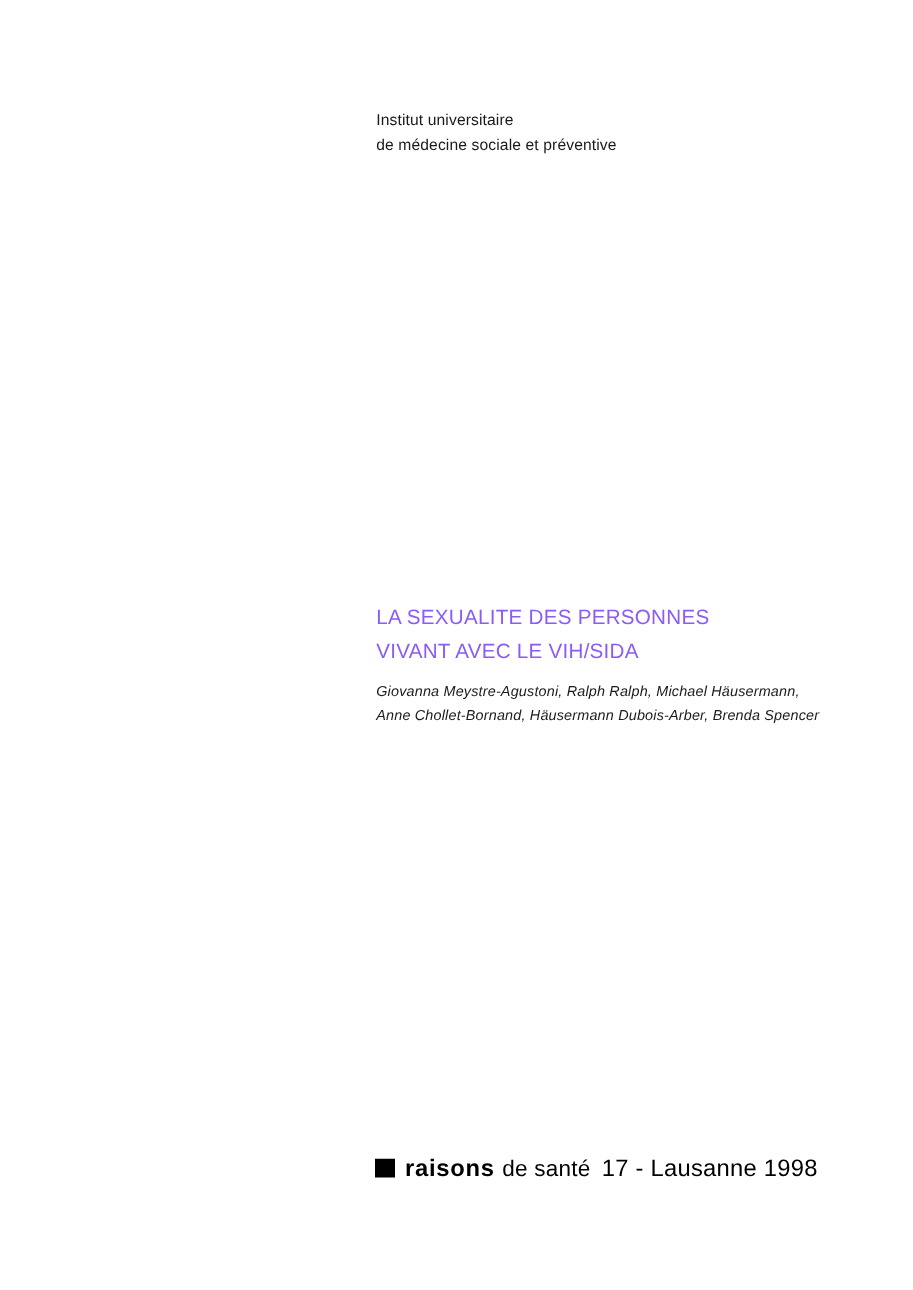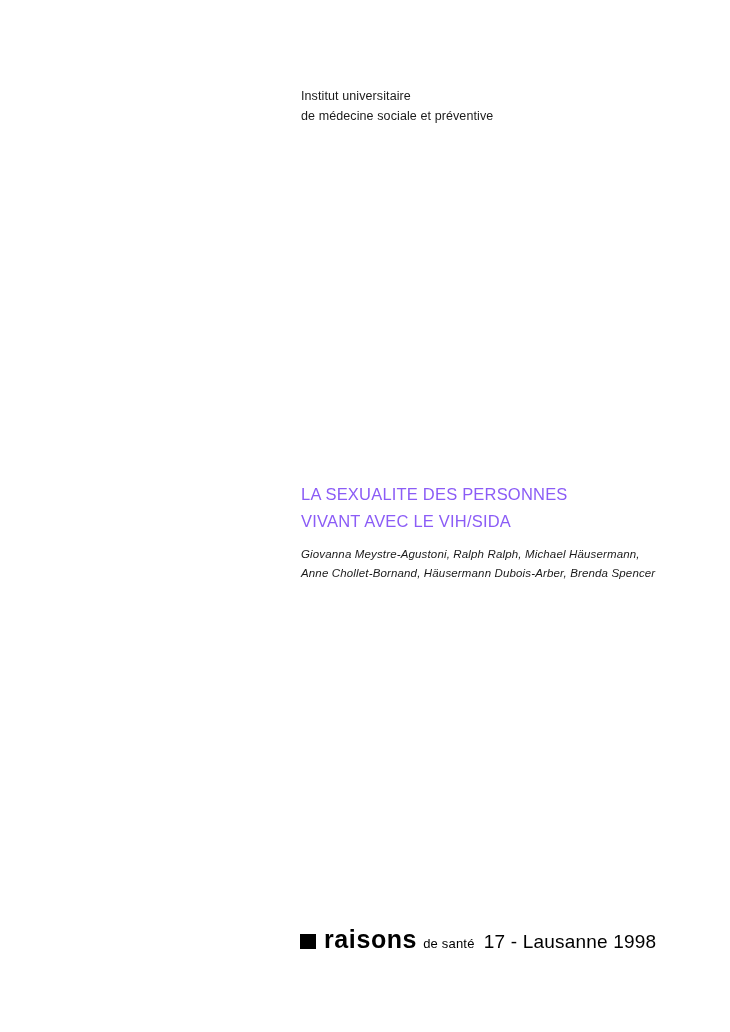--- a/index.html
+++ b/index.html
@@ -80,28 +80,28 @@
   .footer-square {
     display: inline-block;
     width: 16px;
     height: 15px;
     background: #000000;
     margin-right: 8px;
     position: relative;
     top: 1px;
   }
   .logo-raisons {
-    font-size: 25px;
+    font-size: 19px;
     font-weight: bold;
     letter-spacing: 0.6px;
     color: #000000;
     text-align: center;
   }
   .logo-de-sante {
-    font-size: 13px;
+    font-size: 18px;
     font-weight: normal;
     letter-spacing: 0.2px;
     color: #000000;
     margin-left: 6px;
   }
   .footer-issue {
     font-size: 19px;
     color: #000000;
     margin-left: 9px;
     letter-spacing: 0.2px;

